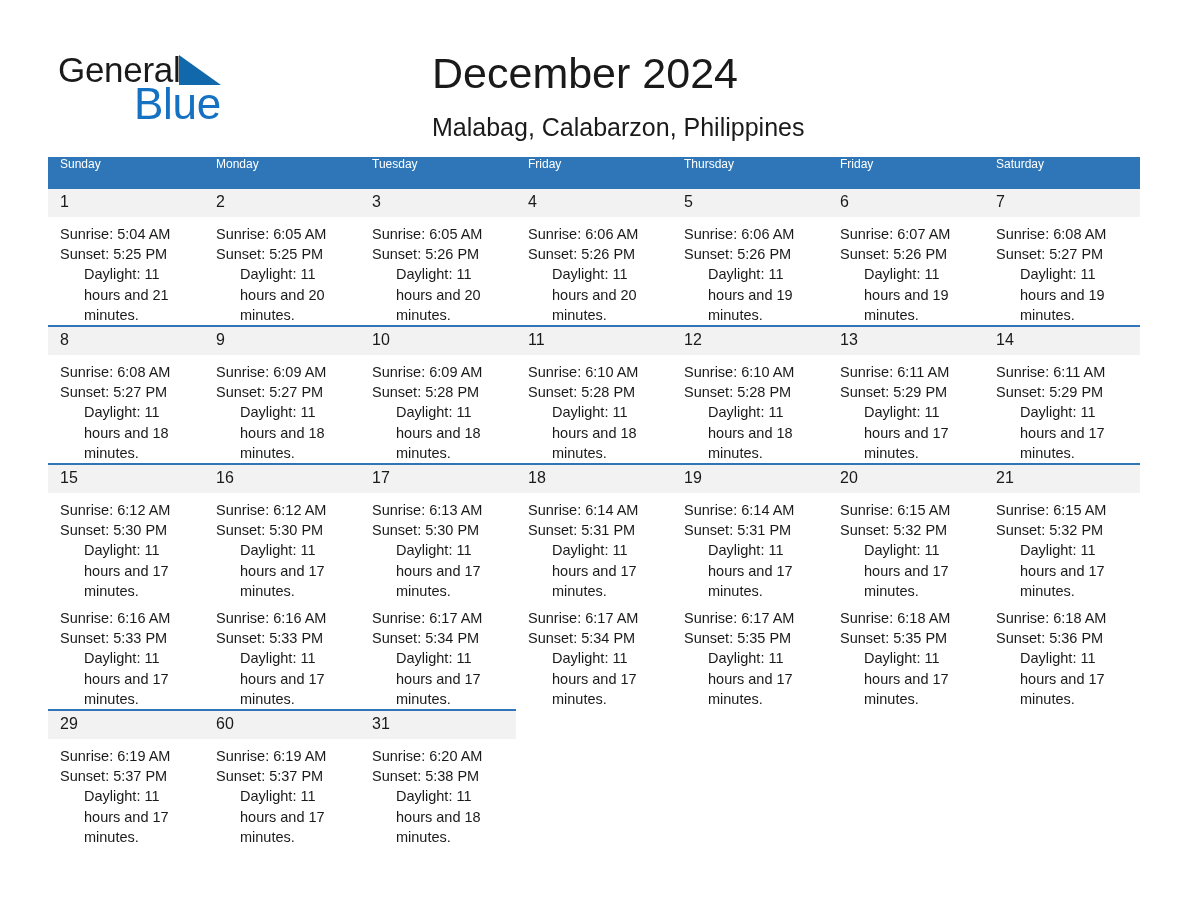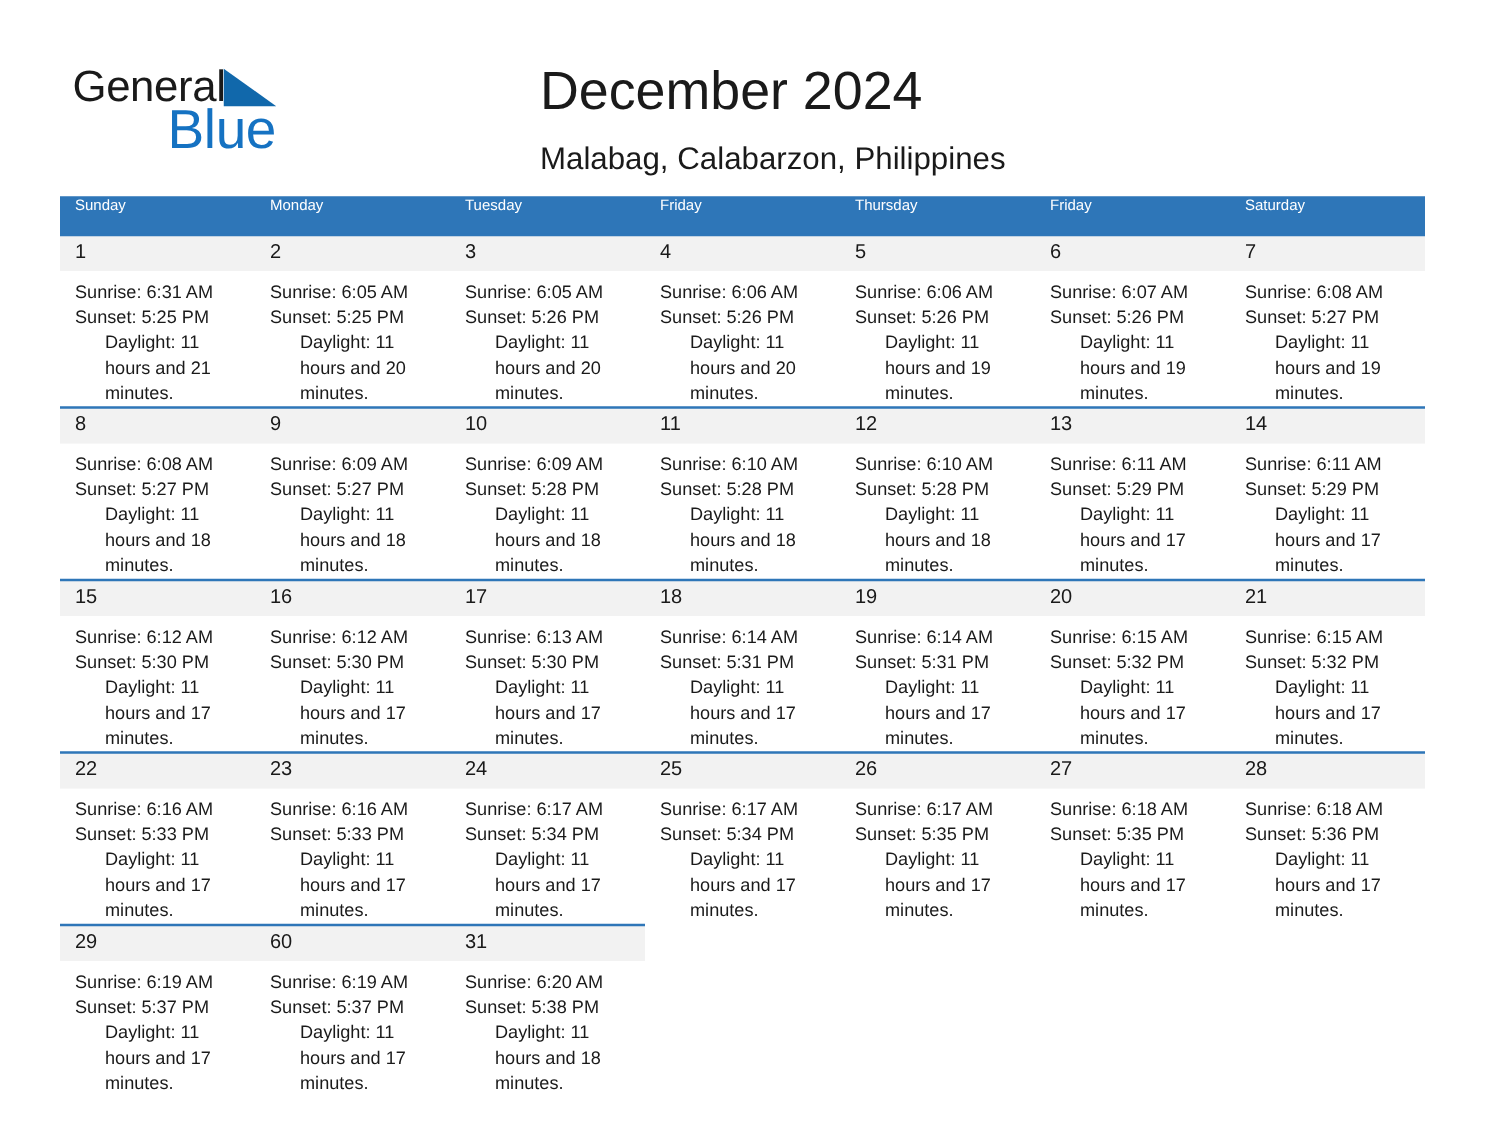--- a/index.html
+++ b/index.html
@@ -185,21 +185,21 @@
           <td>1</td>
           <td>2</td>
           <td>3</td>
           <td>4</td>
           <td>5</td>
           <td>6</td>
           <td>7</td>
         </tr>
         <tr class="info-row">
           <td>
-            <div class="info-line">Sunrise: 6:31 AM</div>
+            <div class="info-line">Sunrise: 5:04 AM</div>
             <div class="info-line">Sunset: 5:25 PM</div>
             <div class="info-line wrap">Daylight: 11 hours and 21 minutes.</div>
           </td>
           <td>
             <div class="info-line">Sunrise: 6:05 AM</div>
             <div class="info-line">Sunset: 5:25 PM</div>
             <div class="info-line wrap">Daylight: 11 hours and 20 minutes.</div>
           </td>
           <td>
             <div class="info-line">Sunrise: 6:05 AM</div>
@@ -312,29 +312,20 @@
             <div class="info-line">Sunrise: 6:15 AM</div>
             <div class="info-line">Sunset: 5:32 PM</div>
             <div class="info-line wrap">Daylight: 11 hours and 17 minutes.</div>
           </td>
           <td>
             <div class="info-line">Sunrise: 6:15 AM</div>
             <div class="info-line">Sunset: 5:32 PM</div>
             <div class="info-line wrap">Daylight: 11 hours and 17 minutes.</div>
           </td>
         </tr>
-        <tr class="daynum-row">
-          <td>22</td>
-          <td>23</td>
-          <td>24</td>
-          <td>25</td>
-          <td>26</td>
-          <td>27</td>
-          <td>28</td>
-        </tr>
         <tr class="info-row">
           <td>
             <div class="info-line">Sunrise: 6:16 AM</div>
             <div class="info-line">Sunset: 5:33 PM</div>
             <div class="info-line wrap">Daylight: 11 hours and 17 minutes.</div>
           </td>
           <td>
             <div class="info-line">Sunrise: 6:16 AM</div>
             <div class="info-line">Sunset: 5:33 PM</div>
             <div class="info-line wrap">Daylight: 11 hours and 17 minutes.</div>

